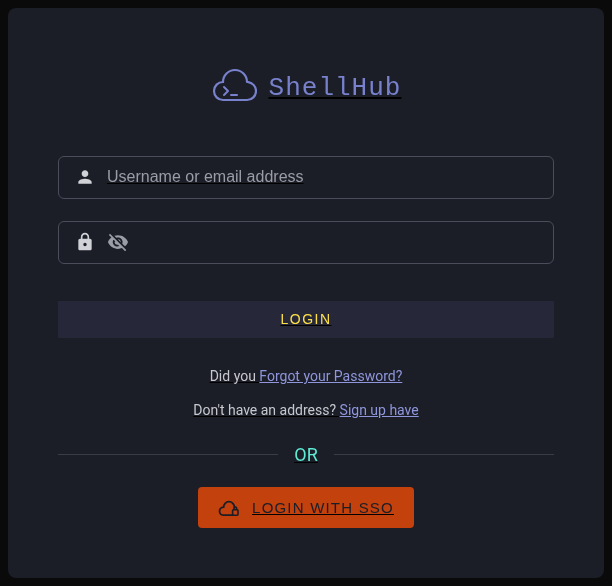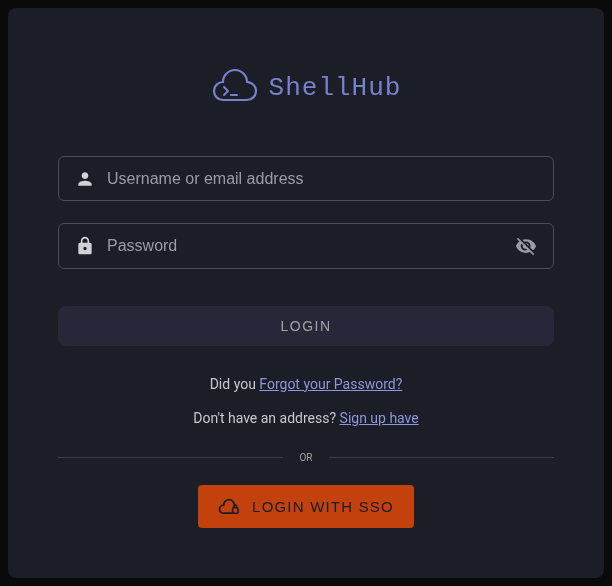--- a/index.html
+++ b/index.html
@@ -16,20 +16,21 @@
     }
     .card {
       background: #1b1d27;
       border-radius: 8px;
       width: 100%;
       height: 100%;
       padding: 50px;
       display: flex;
       flex-direction: column;
       align-items: center;
+      text-decoration: underline;
     }
     .logo {
       margin-top: 10px;
       margin-bottom: 48px;
       display: flex;
       align-items: center;
       gap: 12px;
     }
     .logo-text {
       color: #7881cc;
@@ -70,22 +71,22 @@
       color: #9b9da6;
       cursor: pointer;
       display: flex;
       align-items: center;
     }
     .login-btn {
       width: 100%;
       height: 42px;
       background: #26283a;
       border: none;
-      border-radius: 8px;
-      color: #a3a3a3;
+      border-radius: 1px;
+      color: #fde047;
       font-size: 14px;
       font-weight: 500;
       letter-spacing: 1.5px;
       cursor: not-allowed;
       margin-top: 15px;
       margin-bottom: 30px;
     }
     .helper-text {
       color: #c8c9cf;
       font-size: 14px;
@@ -101,22 +102,22 @@
       align-items: center;
       gap: 16px;
       margin: 8px 0 22px 0;
     }
     .divider-line {
       flex: 1;
       height: 1px;
       background: #3a3c48;
     }
     .divider-text {
-      color: #a3a3a3;
-      font-size: 10px;
+      color: #5eead4;
+      font-size: 18px;
     }
     .sso-btn {
       background: #c2410c;
       color: #1b1d27;
       border: none;
       border-radius: 4px;
       padding: 0 20px;
       height: 46px;
       font-size: 15px;
       font-weight: 500;
@@ -154,21 +155,20 @@
     </span>
     <input type="text" placeholder="Username or email address" style="">
   </div>
 
   <div class="input-field">
     <span class="input-icon">
       <svg width="20" height="20" viewBox="0 0 24 24" fill="currentColor">
         <path d="M18 8h-1V6c0-2.76-2.24-5-5-5S7 3.24 7 6v2H6c-1.1 0-2 .9-2 2v10c0 1.1.9 2 2 2h12c1.1 0 2-.9 2-2V10c0-1.1-.9-2-2-2zm-6 9c-1.1 0-2-.9-2-2s.9-2 2-2 2 .9 2 2-.9 2-2 2zM9 8V6c0-1.66 1.34-3 3-3s3 1.34 3 3v2H9z"></path>
       </svg>
     </span>
-    <input type="password" placeholder="Password" style="">
     <span class="eye-toggle">
       <svg width="22" height="22" viewBox="0 0 24 24" fill="currentColor">
         <path d="M12 7c2.76 0 5 2.24 5 5 0 .65-.13 1.26-.36 1.83l2.92 2.92c1.51-1.26 2.7-2.89 3.43-4.75-1.73-4.39-6-7.5-11-7.5-1.4 0-2.74.25-3.98.7l2.16 2.16C10.74 7.13 11.35 7 12 7zM2 4.27l2.28 2.28.46.46C3.08 8.3 1.78 10.02 1 12c1.73 4.39 6 7.5 11 7.5 1.55 0 3.03-.3 4.38-.84l.42.42L19.73 22 21 20.73 3.27 3 2 4.27zM7.53 9.8l1.55 1.55c-.05.21-.8.43-.8.65 0 1.66 1.34 3 3 3 .22 0 .44-.03.65-.08l1.55 1.55c-.67.33-1.41.53-2.2.53-2.76 0-5-2.24-5-5 0-.79.2-1.53.53-2.2zm4.31-.78l3.15 3.15.02-.16c0-1.66-1.34-3-3-3l-.17.01z"></path>
       </svg>
     </span>
   </div>
 
   <button class="login-btn">LOGIN</button>
 
   <div class="helper-text">

